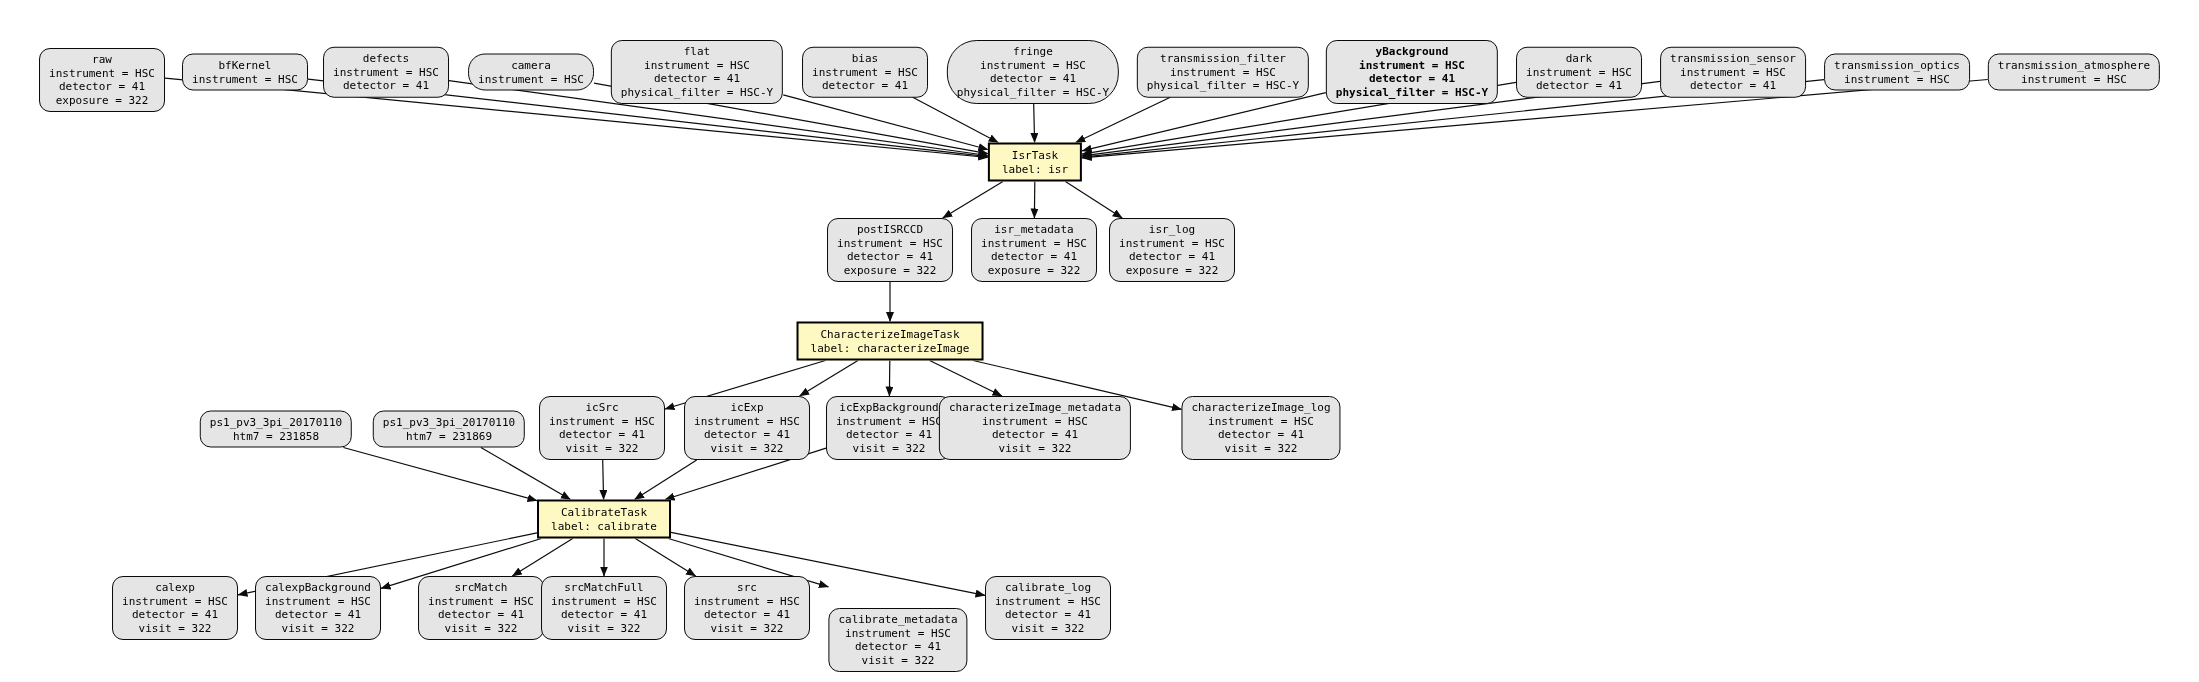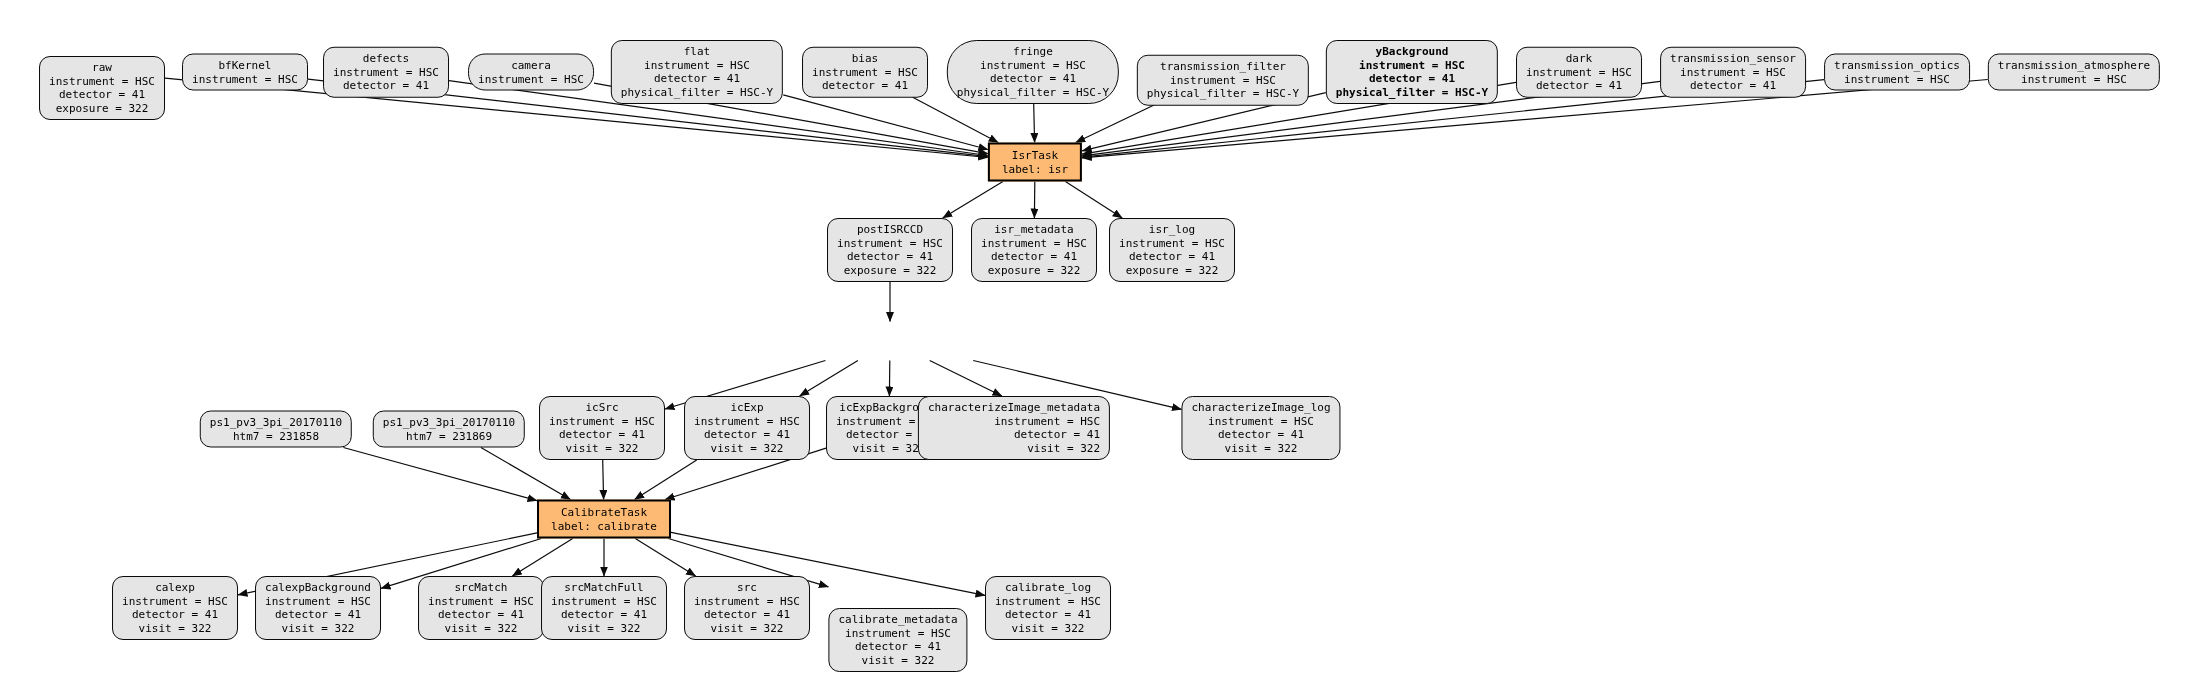--- a/index.html
+++ b/index.html
@@ -43,21 +43,21 @@
     line-height: 13.5px;
     color: #000000;
   }
   .node.dataset {
     background: #e5e5e5;
     border: 1.3px solid #0a0a0a;
     border-radius: 11px;
     padding: 4px 9px;
   }
   .node.task {
-    background: #fdba74;
+    background: #fef9c3;
     border: 2px solid #000000;
     border-radius: 0;
     padding: 4px 12px;
   }
   .node-title, .node-attr {
     pointer-events: none;
   }
 </style>
 </head>
 <body>
@@ -98,21 +98,21 @@
       <line x1="826.0" y1="448.1" x2="665.1" y2="499.5" marker-end="url(#arrowhead)"></line>
       <line x1="537.0" y1="532.9" x2="238.0" y2="594.9" marker-end="url(#arrowhead)"></line>
       <line x1="541.3" y1="538.5" x2="381.0" y2="588.4" marker-end="url(#arrowhead)"></line>
       <line x1="572.7" y1="538.5" x2="512.4" y2="576.0" marker-end="url(#arrowhead)"></line>
       <line x1="604.0" y1="538.5" x2="604.0" y2="576.0" marker-end="url(#arrowhead)"></line>
       <line x1="635.3" y1="538.5" x2="695.6" y2="576.0" marker-end="url(#arrowhead)"></line>
       <line x1="668.4" y1="538.5" x2="828.4" y2="586.9" marker-end="url(#arrowhead)"></line>
       <line x1="671.0" y1="532.4" x2="985.0" y2="595.4" marker-end="url(#arrowhead)"></line>
     </svg>
   <div id="nodes">
-      <div class="node dataset" style="left: 102px; top: 88px;">
+      <div class="node dataset" style="left: 102px; top: 80px;">
         <div class="node-title">raw</div>
         <div class="node-attr">instrument = HSC</div>
         <div class="node-attr">detector = 41</div>
         <div class="node-attr">exposure = 322</div>
       </div>
       <div class="node dataset" style="left: 245px; top: 72px;">
         <div class="node-title">bfKernel</div>
         <div class="node-attr">instrument = HSC</div>
       </div>
       <div class="node dataset" style="left: 386px; top: 72px;">
@@ -134,21 +134,21 @@
         <div class="node-title">bias</div>
         <div class="node-attr">instrument = HSC</div>
         <div class="node-attr">detector = 41</div>
       </div>
       <div class="node dataset" style="left: 1033px; top: 72px; border-radius: 30px;">
         <div class="node-title">fringe</div>
         <div class="node-attr">instrument = HSC</div>
         <div class="node-attr">detector = 41</div>
         <div class="node-attr">physical_filter = HSC-Y</div>
       </div>
-      <div class="node dataset" style="left: 1223px; top: 72px; margin-top: 8px;">
+      <div class="node dataset" style="left: 1223px; top: 72px;">
         <div class="node-title">transmission_filter</div>
         <div class="node-attr">instrument = HSC</div>
         <div class="node-attr">physical_filter = HSC-Y</div>
       </div>
       <div class="node dataset" style="left: 1412px; top: 72px; font-weight: bold;">
         <div class="node-title">yBackground</div>
         <div class="node-attr">instrument = HSC</div>
         <div class="node-attr">detector = 41</div>
         <div class="node-attr">physical_filter = HSC-Y</div>
       </div>
@@ -185,20 +185,24 @@
         <div class="node-attr">instrument = HSC</div>
         <div class="node-attr">detector = 41</div>
         <div class="node-attr">exposure = 322</div>
       </div>
       <div class="node dataset" style="left: 1172px; top: 250px;">
         <div class="node-title">isr_log</div>
         <div class="node-attr">instrument = HSC</div>
         <div class="node-attr">detector = 41</div>
         <div class="node-attr">exposure = 322</div>
       </div>
+      <div class="node task" style="left: 890px; top: 341px;">
+        <div class="node-title">CharacterizeImageTask</div>
+        <div class="node-attr">label: characterizeImage</div>
+      </div>
       <div class="node dataset" style="left: 276px; top: 429px;">
         <div class="node-title">ps1_pv3_3pi_20170110</div>
         <div class="node-attr">htm7 = 231858</div>
       </div>
       <div class="node dataset" style="left: 449px; top: 429px;">
         <div class="node-title">ps1_pv3_3pi_20170110</div>
         <div class="node-attr">htm7 = 231869</div>
       </div>
       <div class="node dataset" style="left: 602px; top: 428px;">
         <div class="node-title">icSrc</div>
@@ -211,21 +215,21 @@
         <div class="node-attr">instrument = HSC</div>
         <div class="node-attr">detector = 41</div>
         <div class="node-attr">visit = 322</div>
       </div>
       <div class="node dataset" style="left: 889px; top: 428px;">
         <div class="node-title">icExpBackground</div>
         <div class="node-attr">instrument = HSC</div>
         <div class="node-attr">detector = 41</div>
         <div class="node-attr">visit = 322</div>
       </div>
-      <div class="node dataset" style="left: 1014px; top: 428px; text-align: right;">
+      <div class="node dataset" style="left: 1035px; top: 428px;">
         <div class="node-title">characterizeImage_metadata</div>
         <div class="node-attr">instrument = HSC</div>
         <div class="node-attr">detector = 41</div>
         <div class="node-attr">visit = 322</div>
       </div>
       <div class="node dataset" style="left: 1261px; top: 428px;">
         <div class="node-title">characterizeImage_log</div>
         <div class="node-attr">instrument = HSC</div>
         <div class="node-attr">detector = 41</div>
         <div class="node-attr">visit = 322</div>

